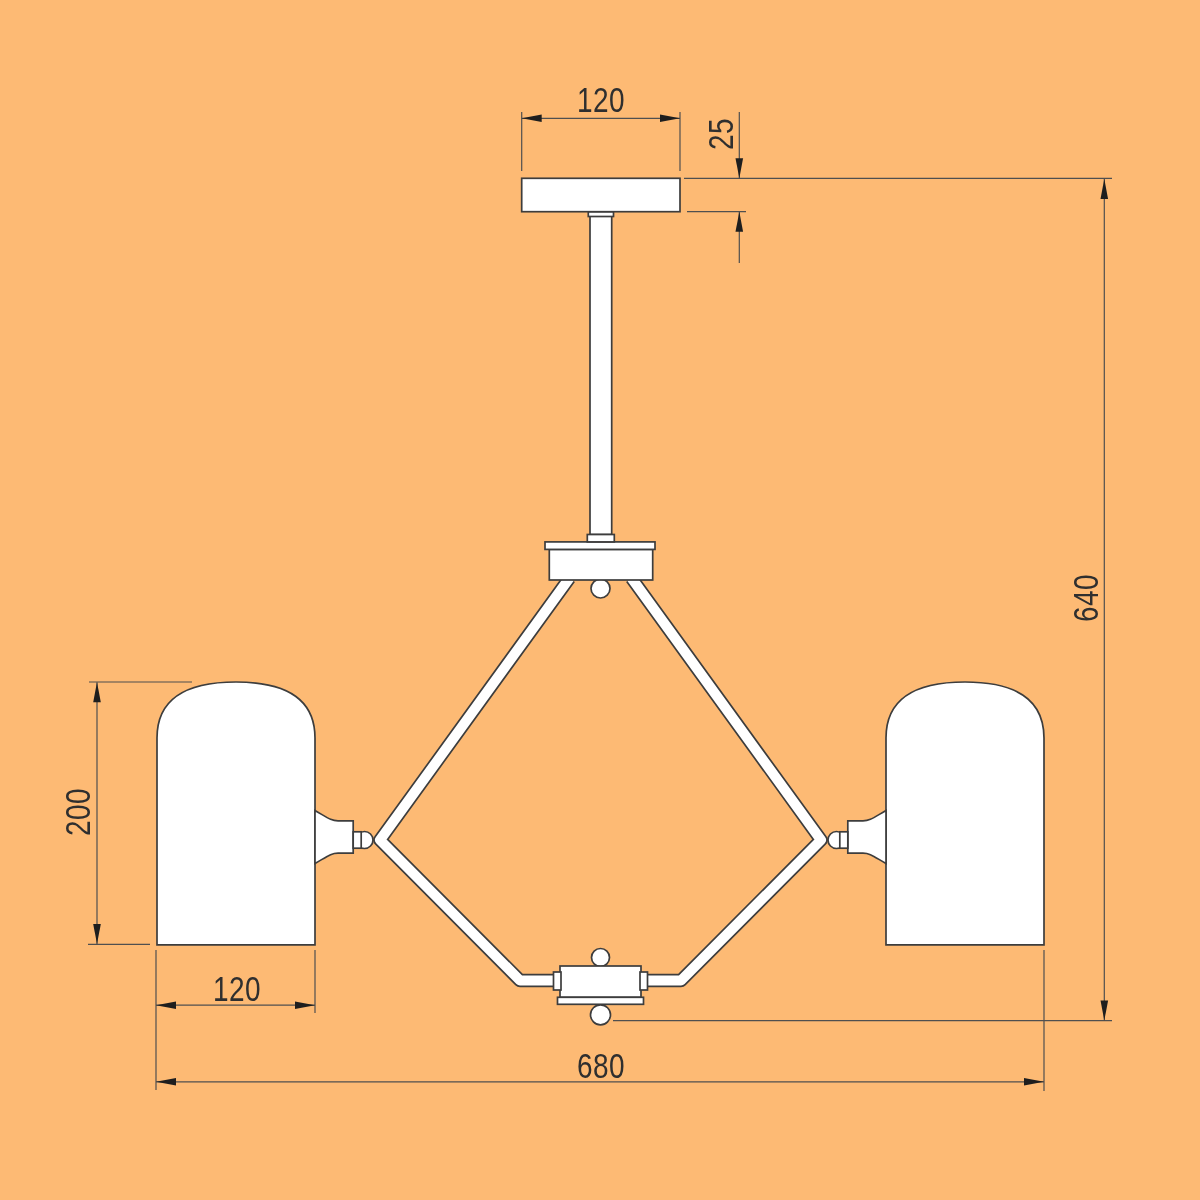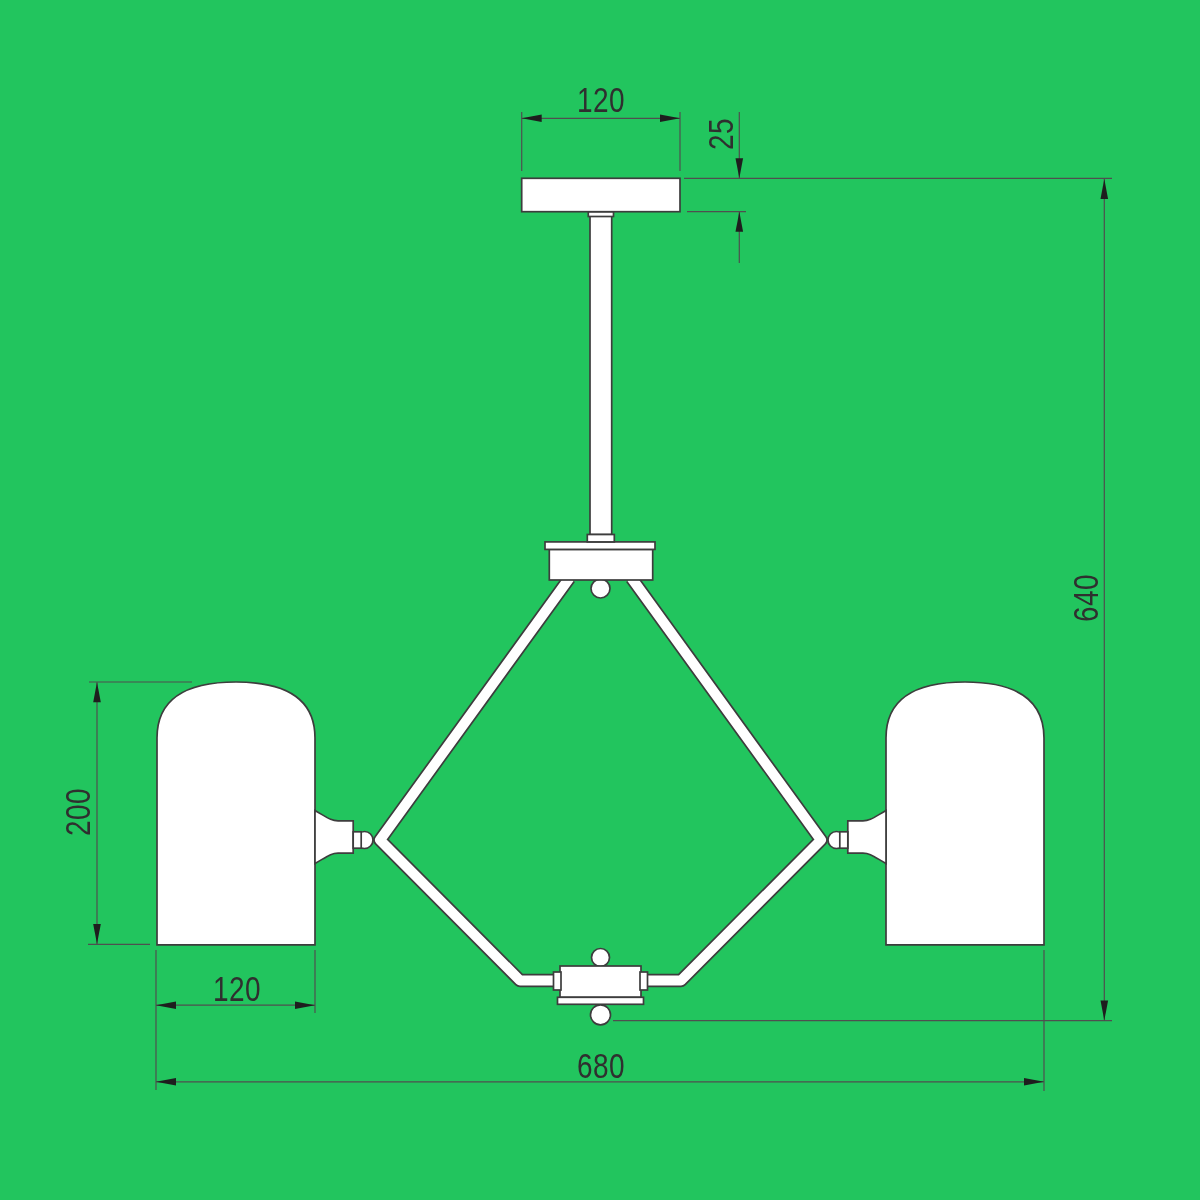--- a/index.html
+++ b/index.html
@@ -7,21 +7,21 @@
     padding: 0;
     background: #ffffff;
     width: 1200px;
     height: 1200px;
     font-family: "Liberation Sans", sans-serif;
   }
   #canvas {
     position: relative;
     width: 1200px;
     height: 1200px;
-    background: #22c55e;
+    background: #fdba74;
     overflow: hidden;
   }
   #drawing-svg {
     position: absolute;
     left: 0;
     top: 0;
   }
   .outline {
     stroke: #3d3d3d;
     stroke-width: 1.7;

